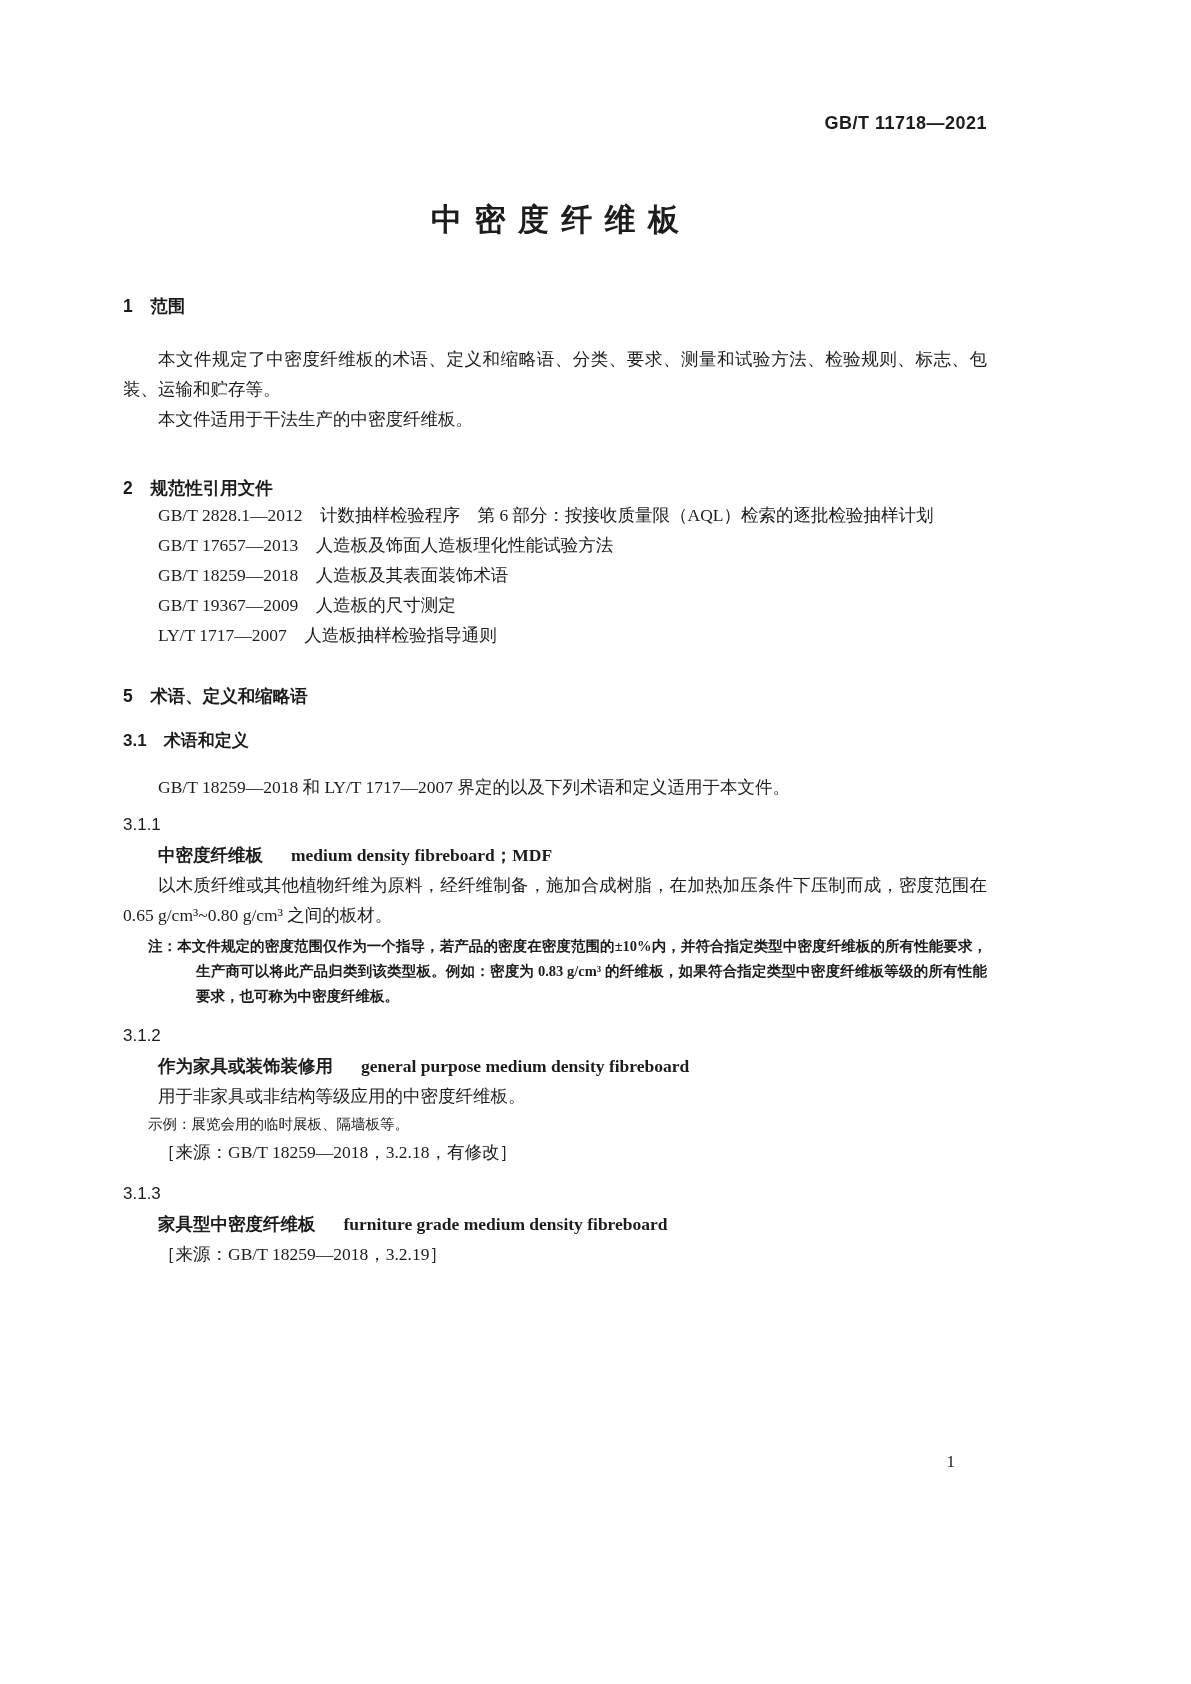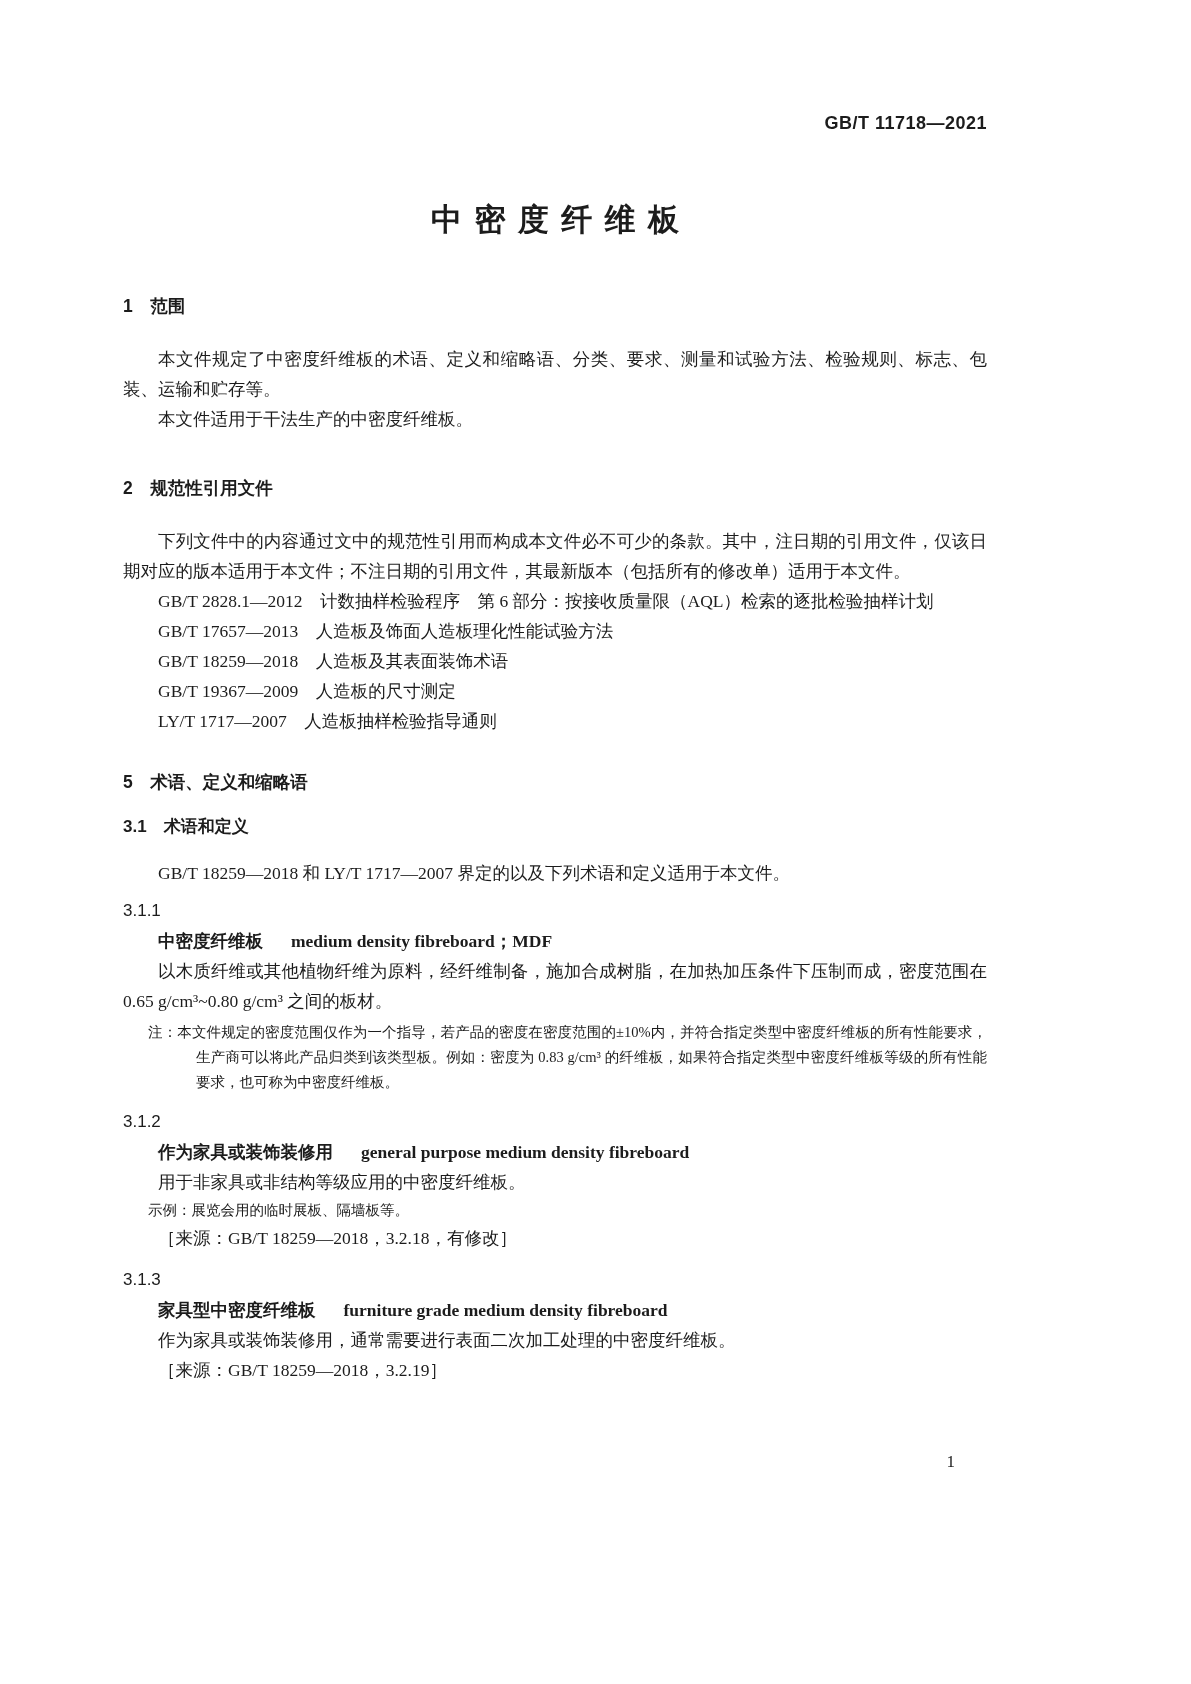--- a/index.html
+++ b/index.html
@@ -63,20 +63,21 @@
   .term-cn { font-family: "Liberation Sans", "DejaVu Sans", sans-serif; font-weight: 700; }
   .term-en { font-weight: 700; margin-left: 1.6em; }
 
   .note {
     font-size: 14.5px;
     line-height: 25px;
     margin-top: 4px;
     padding-left: 73px;
     text-indent: -48px;
     text-align: justify;
+    font-weight: bold;
   }
   .example { font-size: 14.5px; line-height: 26px; padding-left: 25px; }
 
   .page-num {
     position: absolute;
     top: 1450px;
     left: 123px;
     width: 832px;
     text-align: right;
     font-size: 17px;
@@ -91,21 +92,20 @@
 
     <div class="std-code">GB/T 11718—2021</div>
 
     <div class="doc-title">中密度纤维板</div>
 
     <h2 class="hd hd1">1　范围</h2>
     <p class="body ind after-hd">本文件规定了中密度纤维板的术语、定义和缩略语、分类、要求、测量和试验方法、检验规则、标志、包装、运输和贮存等。</p>
     <p class="body ind">本文件适用于干法生产的中密度纤维板。</p>
 
     <h2 class="hd hd2">2　规范性引用文件</h2>
-    <p class="body ind after-hd">下列文件中的内容通过文中的规范性引用而构成本文件必不可少的条款。其中，注日期的引用文件，仅该日期对应的版本适用于本文件；不注日期的引用文件，其最新版本（包括所有的修改单）适用于本文件。</p>
     <p class="body ind">GB/T 2828.1—2012　计数抽样检验程序　第 6 部分：按接收质量限（AQL）检索的逐批检验抽样计划</p>
     <p class="body ind">GB/T 17657—2013　人造板及饰面人造板理化性能试验方法</p>
     <p class="body ind">GB/T 18259—2018　人造板及其表面装饰术语</p>
     <p class="body ind">GB/T 19367—2009　人造板的尺寸测定</p>
     <p class="body ind">LY/T 1717—2007　人造板抽样检验指导通则</p>
 
     <h2 class="hd hd3">5　术语、定义和缩略语</h2>
     <h3 class="hd subhd">3.1　术语和定义</h3>
     <p class="body ind intro3">GB/T 18259—2018 和 LY/T 1717—2007 界定的以及下列术语和定义适用于本文件。</p>
 
@@ -121,19 +121,18 @@
       <span class="term-cn">作为家具或装饰装修用</span><span class="term-en">general purpose medium density fibreboard</span>
     </p>
     <p class="body ind">用于非家具或非结构等级应用的中密度纤维板。</p>
     <p class="example">示例：展览会用的临时展板、隔墙板等。</p>
     <p class="body ind">［来源：GB/T 18259—2018，3.2.18，有修改］</p>
 
     <p class="entry-num">3.1.3</p>
     <p class="term-line">
       <span class="term-cn">家具型中密度纤维板</span><span class="term-en">furniture grade medium density fibreboard</span>
     </p>
-    <p class="body ind">作为家具或装饰装修用，通常需要进行表面二次加工处理的中密度纤维板。</p>
     <p class="body ind">［来源：GB/T 18259—2018，3.2.19］</p>
 
   </div>
 
   <div class="page-num">1</div>
 </div>
 
 </body></html>

